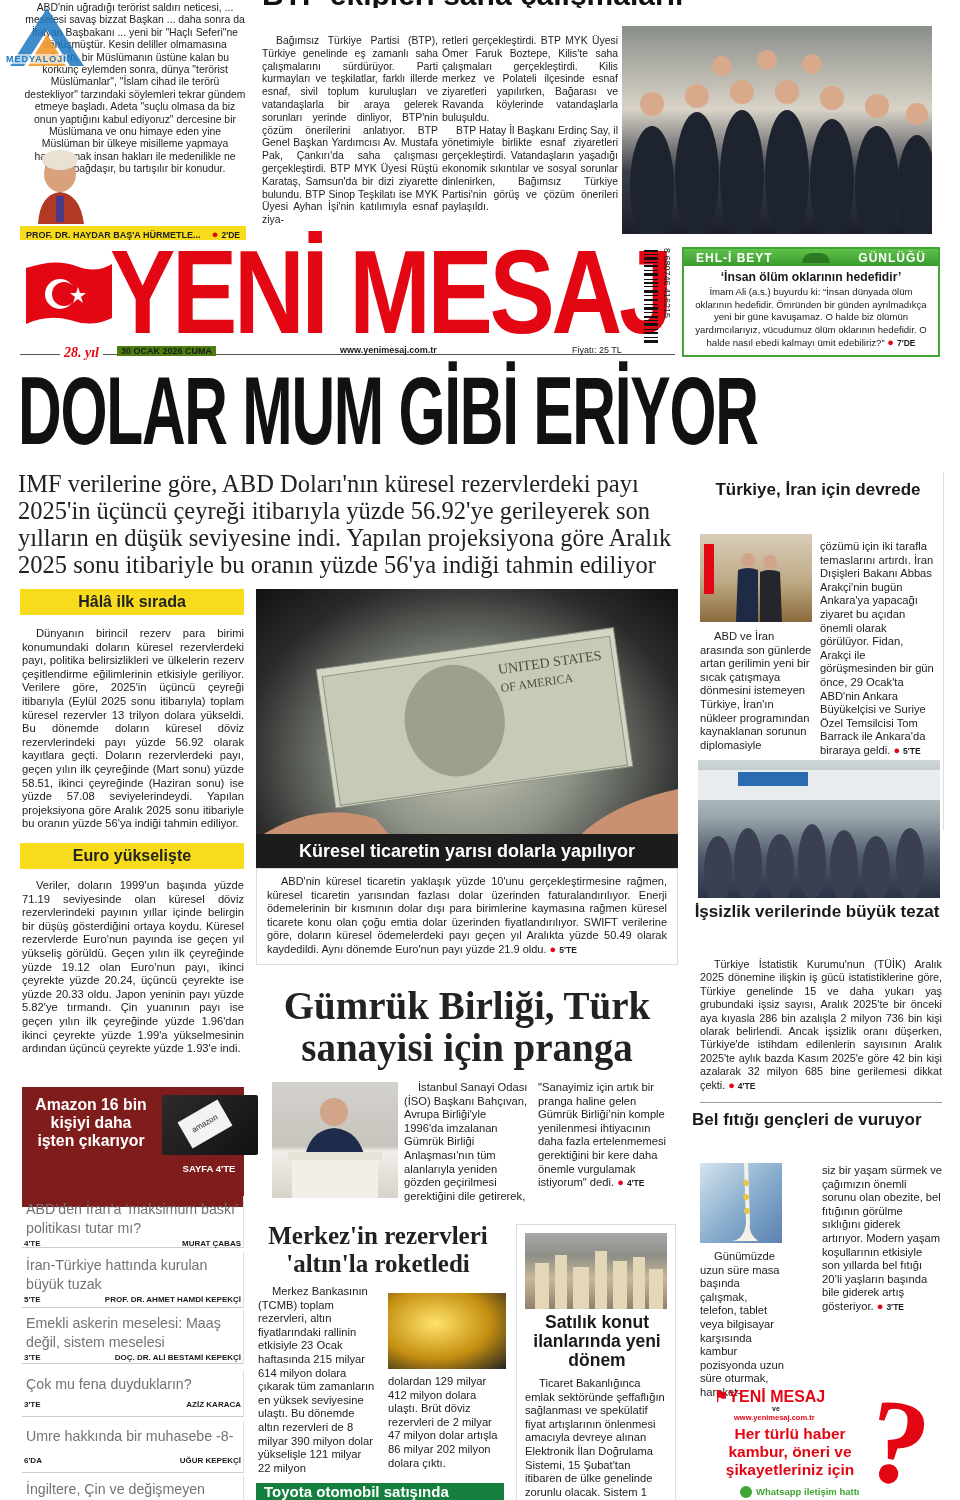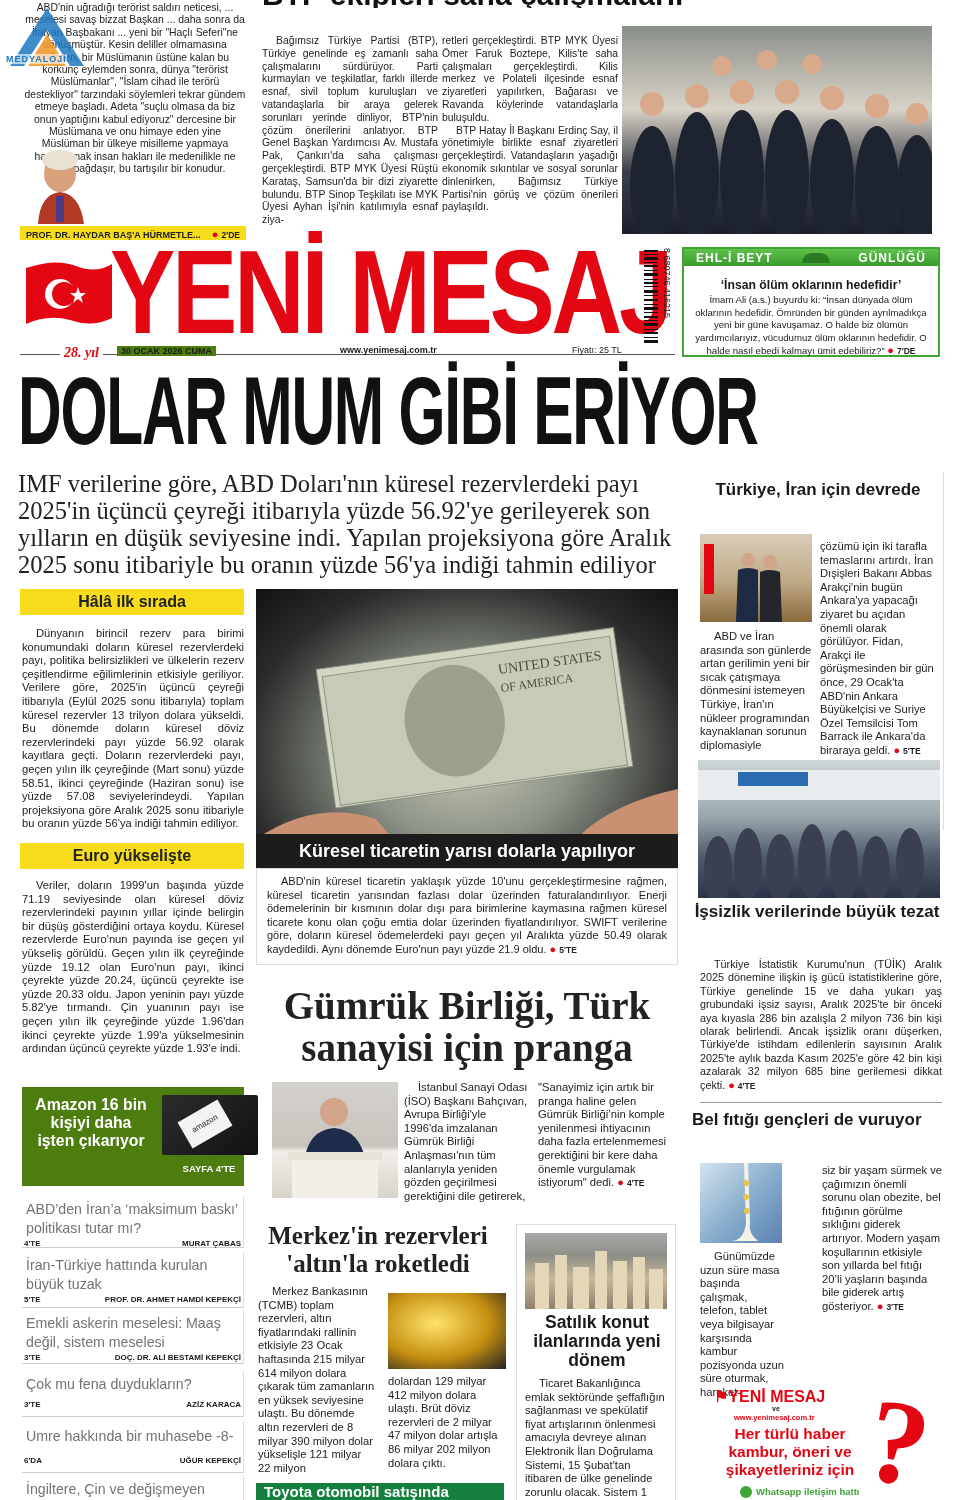--- a/index.html
+++ b/index.html
@@ -25,32 +25,32 @@
 #logo{left:110px;top:244px;height:96px;font-weight:bold;font-size:118px;line-height:96px;color:#e30613;letter-spacing:-4px;transform:scaleX(.83);transform-origin:left top;white-space:nowrap}
 #barcode{left:644px;top:248px;width:28px;height:98px}
 #mast-line{left:20px;top:354px;width:655px;height:1px;background:#555}
 #mast-year{left:60px;top:345px;background:#fff;padding:0 4px;font-family:"Liberation Serif",serif;font-style:italic;font-weight:bold;color:#e30613;font-size:14px}
 #mast-date{left:117px;top:346px;background:#4d7c0f;padding:0 4px;font-weight:bold;font-size:9px}
 #mast-url{left:340px;top:345px;font-weight:bold;font-size:9px}
 #mast-price{left:572px;top:345px;font-weight:normal;font-size:9px}
 
 #ehl{left:682px;top:247px;width:258px;height:110px;border:2px solid #3fa535}
 #ehl-bar{height:17px;background:linear-gradient(180deg,#5fc24a,#3a9a2f);display:flex;justify-content:space-between;align-items:center;padding:0 12px;font-weight:bold;font-size:12px;color:#fff;letter-spacing:1px}
-#ehl-title{text-align:center;font-weight:bold;font-size:12.2px;margin-top:12px}
+#ehl-title{text-align:center;font-weight:bold;font-size:12.2px;margin-top:4px}
 #ehl-body{text-align:center;font-size:9.6px;line-height:12.5px;padding:2px 6px 0;color:#222}
 
 #headline{left:18px;top:366px;width:930px;height:90px;font-weight:bold;font-size:96px;line-height:90px;letter-spacing:-2px;color:#111;white-space:nowrap;transform:scaleX(.63);transform-origin:left top}
 #deck{left:18px;top:470px;width:660px;font-family:"Liberation Serif",serif;font-size:24.5px;line-height:27px;color:#222}
 
 .yb{background:#f6dc1c;text-align:center;font-weight:bold;font-size:16px;line-height:26px;color:#222}
 #hala-box{left:20px;top:589px;width:224px}
 #hala-body{left:22px;top:627px;width:222px}
 #euro-box{left:20px;top:843px;width:224px}
 #euro-body{left:22px;top:879px;width:222px}
-#amazon{left:22px;top:1087px;width:222px;height:99px;background:#4d7c0f;color:#fff}
+#amazon{left:22px;top:1087px;width:222px;height:120px;background:#7f1d1d;color:#fff}
 #amazon-t{left:8px;top:9px;width:122px;text-align:center;font-weight:bold;font-size:15.8px;line-height:18px}
 #amazon-ph{left:140px;top:8px;width:96px;height:60px;background:linear-gradient(135deg,#2c2c2c,#111);border-radius:2px}
 #amazon-ref{left:138px;top:76px;width:98px;text-align:center;font-weight:bold;font-size:9.5px}
 .col-item{position:absolute;left:22px;width:222px;border-right:1px solid #ddd;border-bottom:1px solid #ccc}
 .col-t{text-align:left;font-size:14.2px;line-height:18.5px;color:#737373;padding:4px 4px 0}
 .col-meta{display:flex;justify-content:space-between;font-weight:bold;font-size:8px;padding:2px 2px 1px}
 
 #money-photo{left:256px;top:589px;width:422px;height:278px;background:radial-gradient(ellipse at 50% 60%,#c9c8b7 0%,#8d9488 35%,#2b2b2b 75%,#111 100%)}
 #money-cap{left:256px;top:834px;width:422px;height:34px;background:#1c1c1c;color:#fff;font-weight:bold;font-size:18px;line-height:34px;text-align:center}
 #money-body{left:256px;top:868px;width:422px;border:1px solid #ddd;padding:6px 10px 6px 10px}

